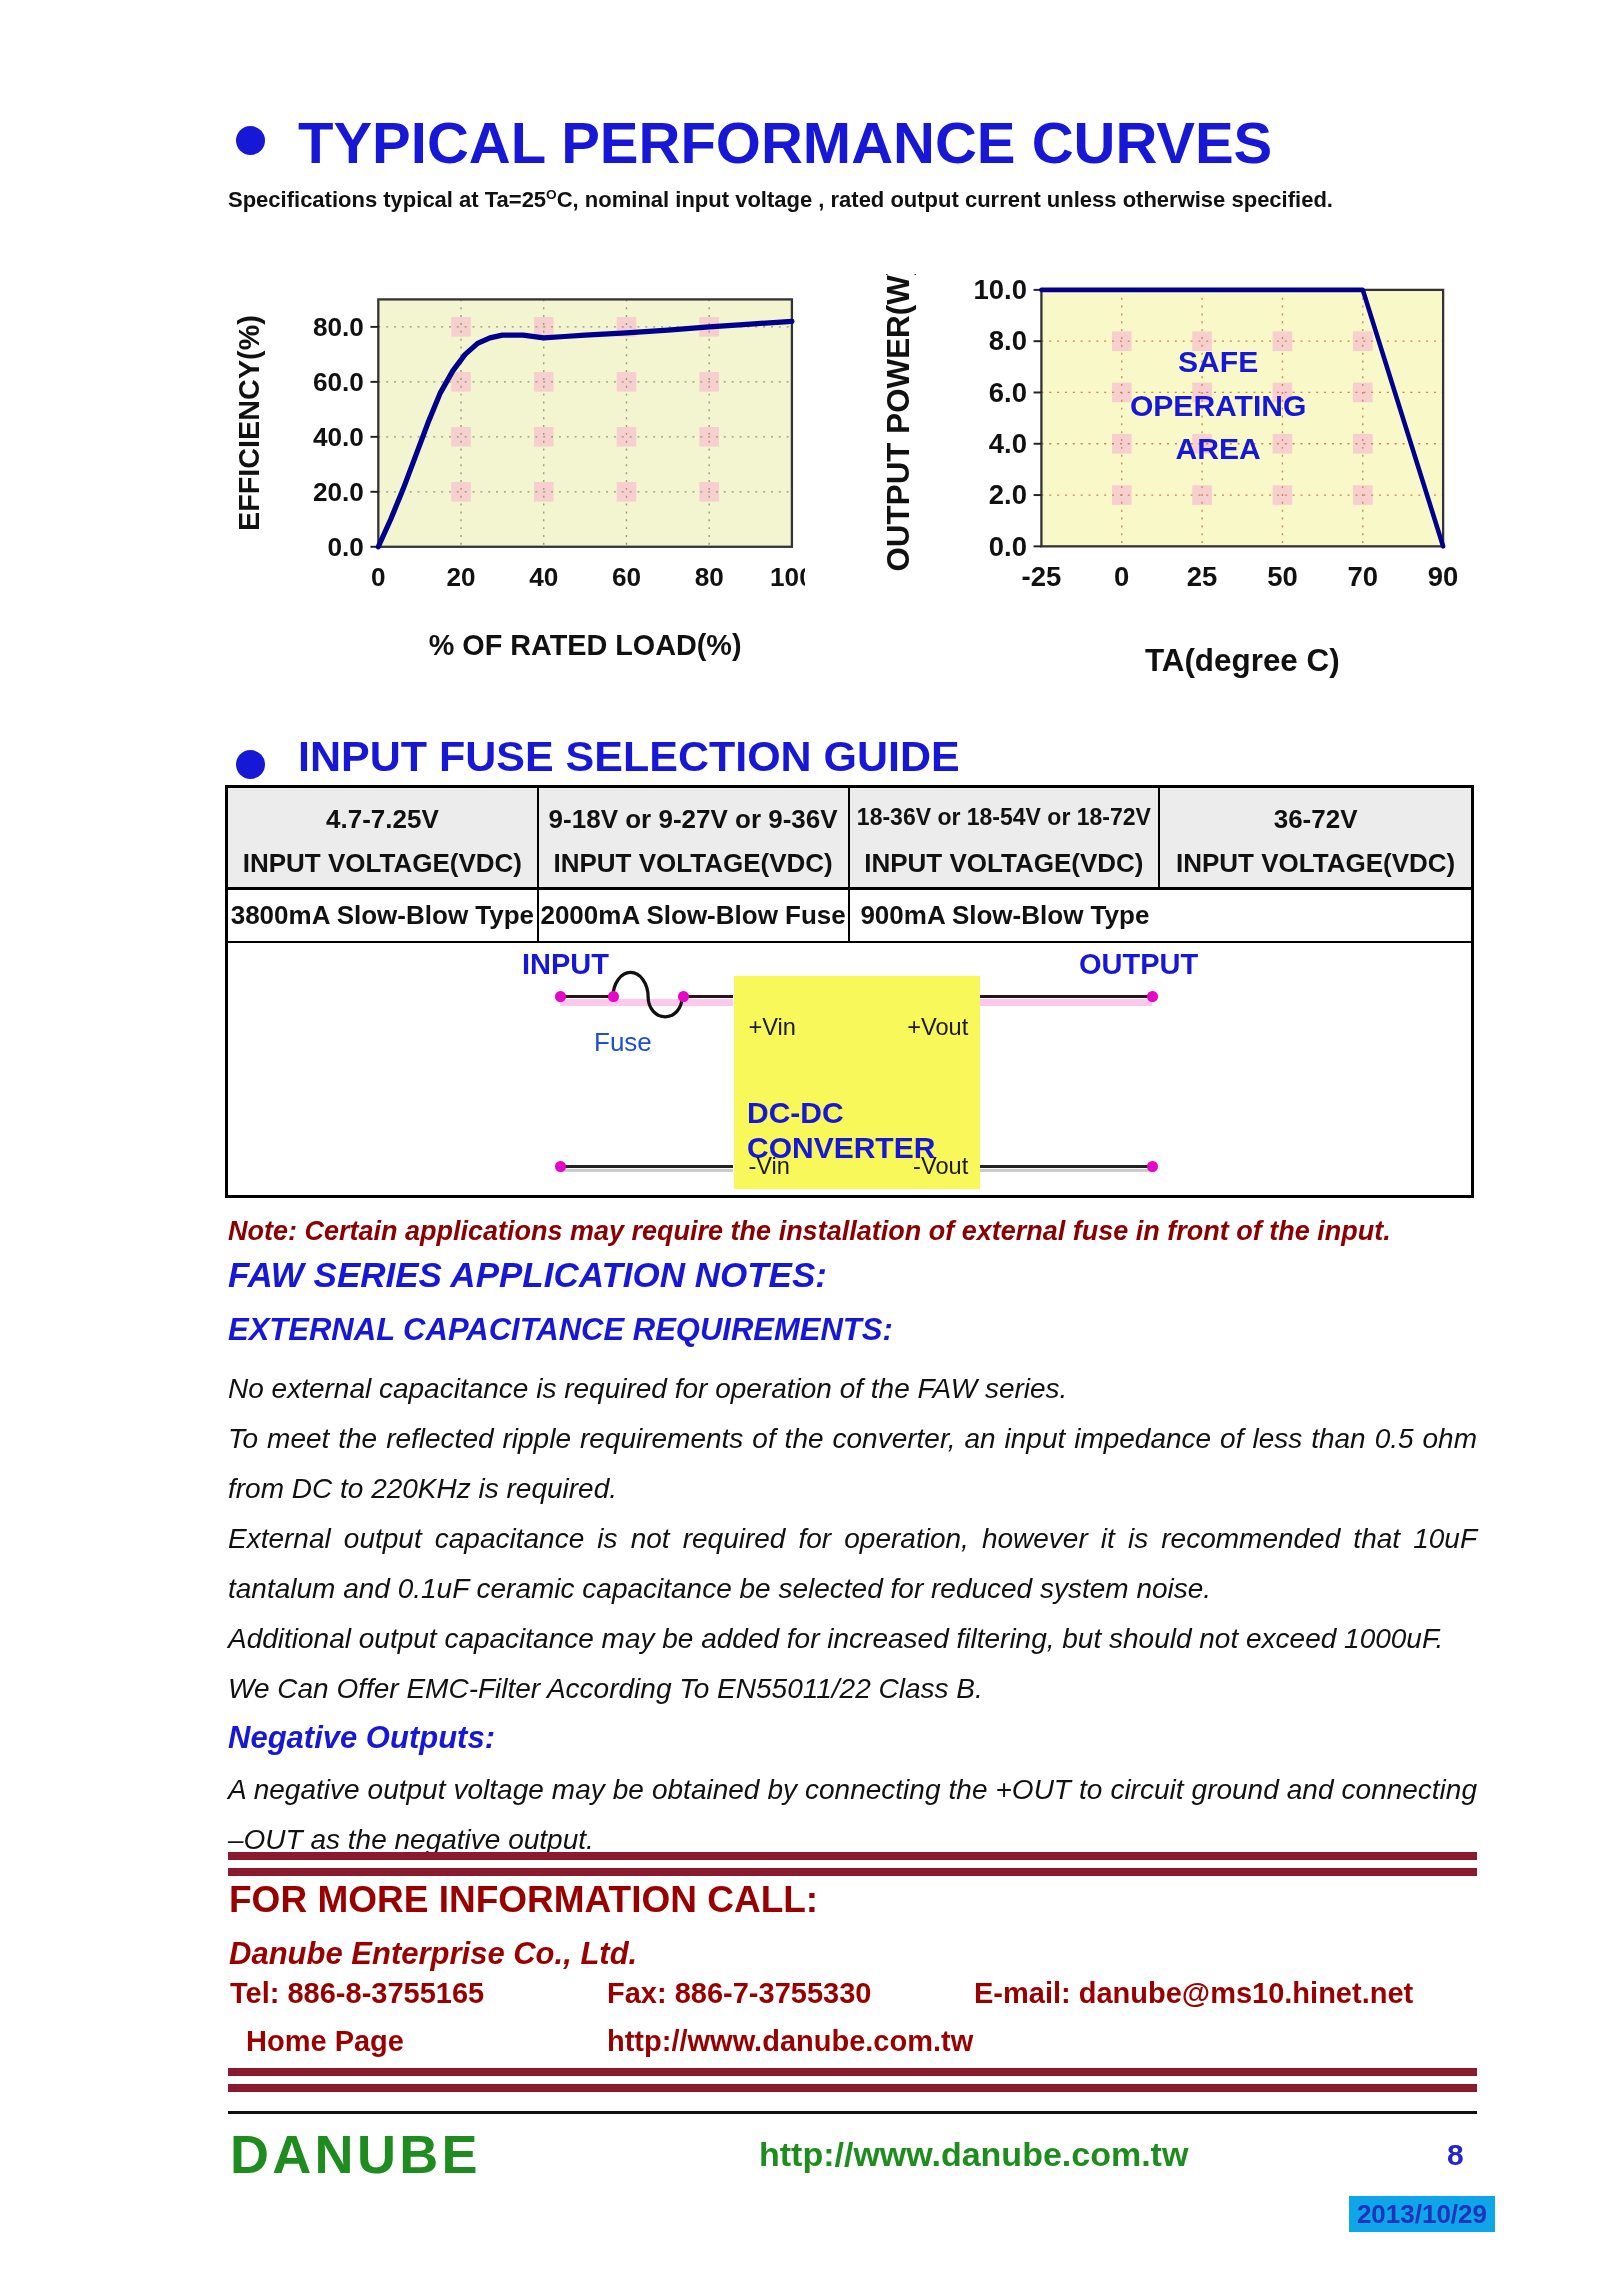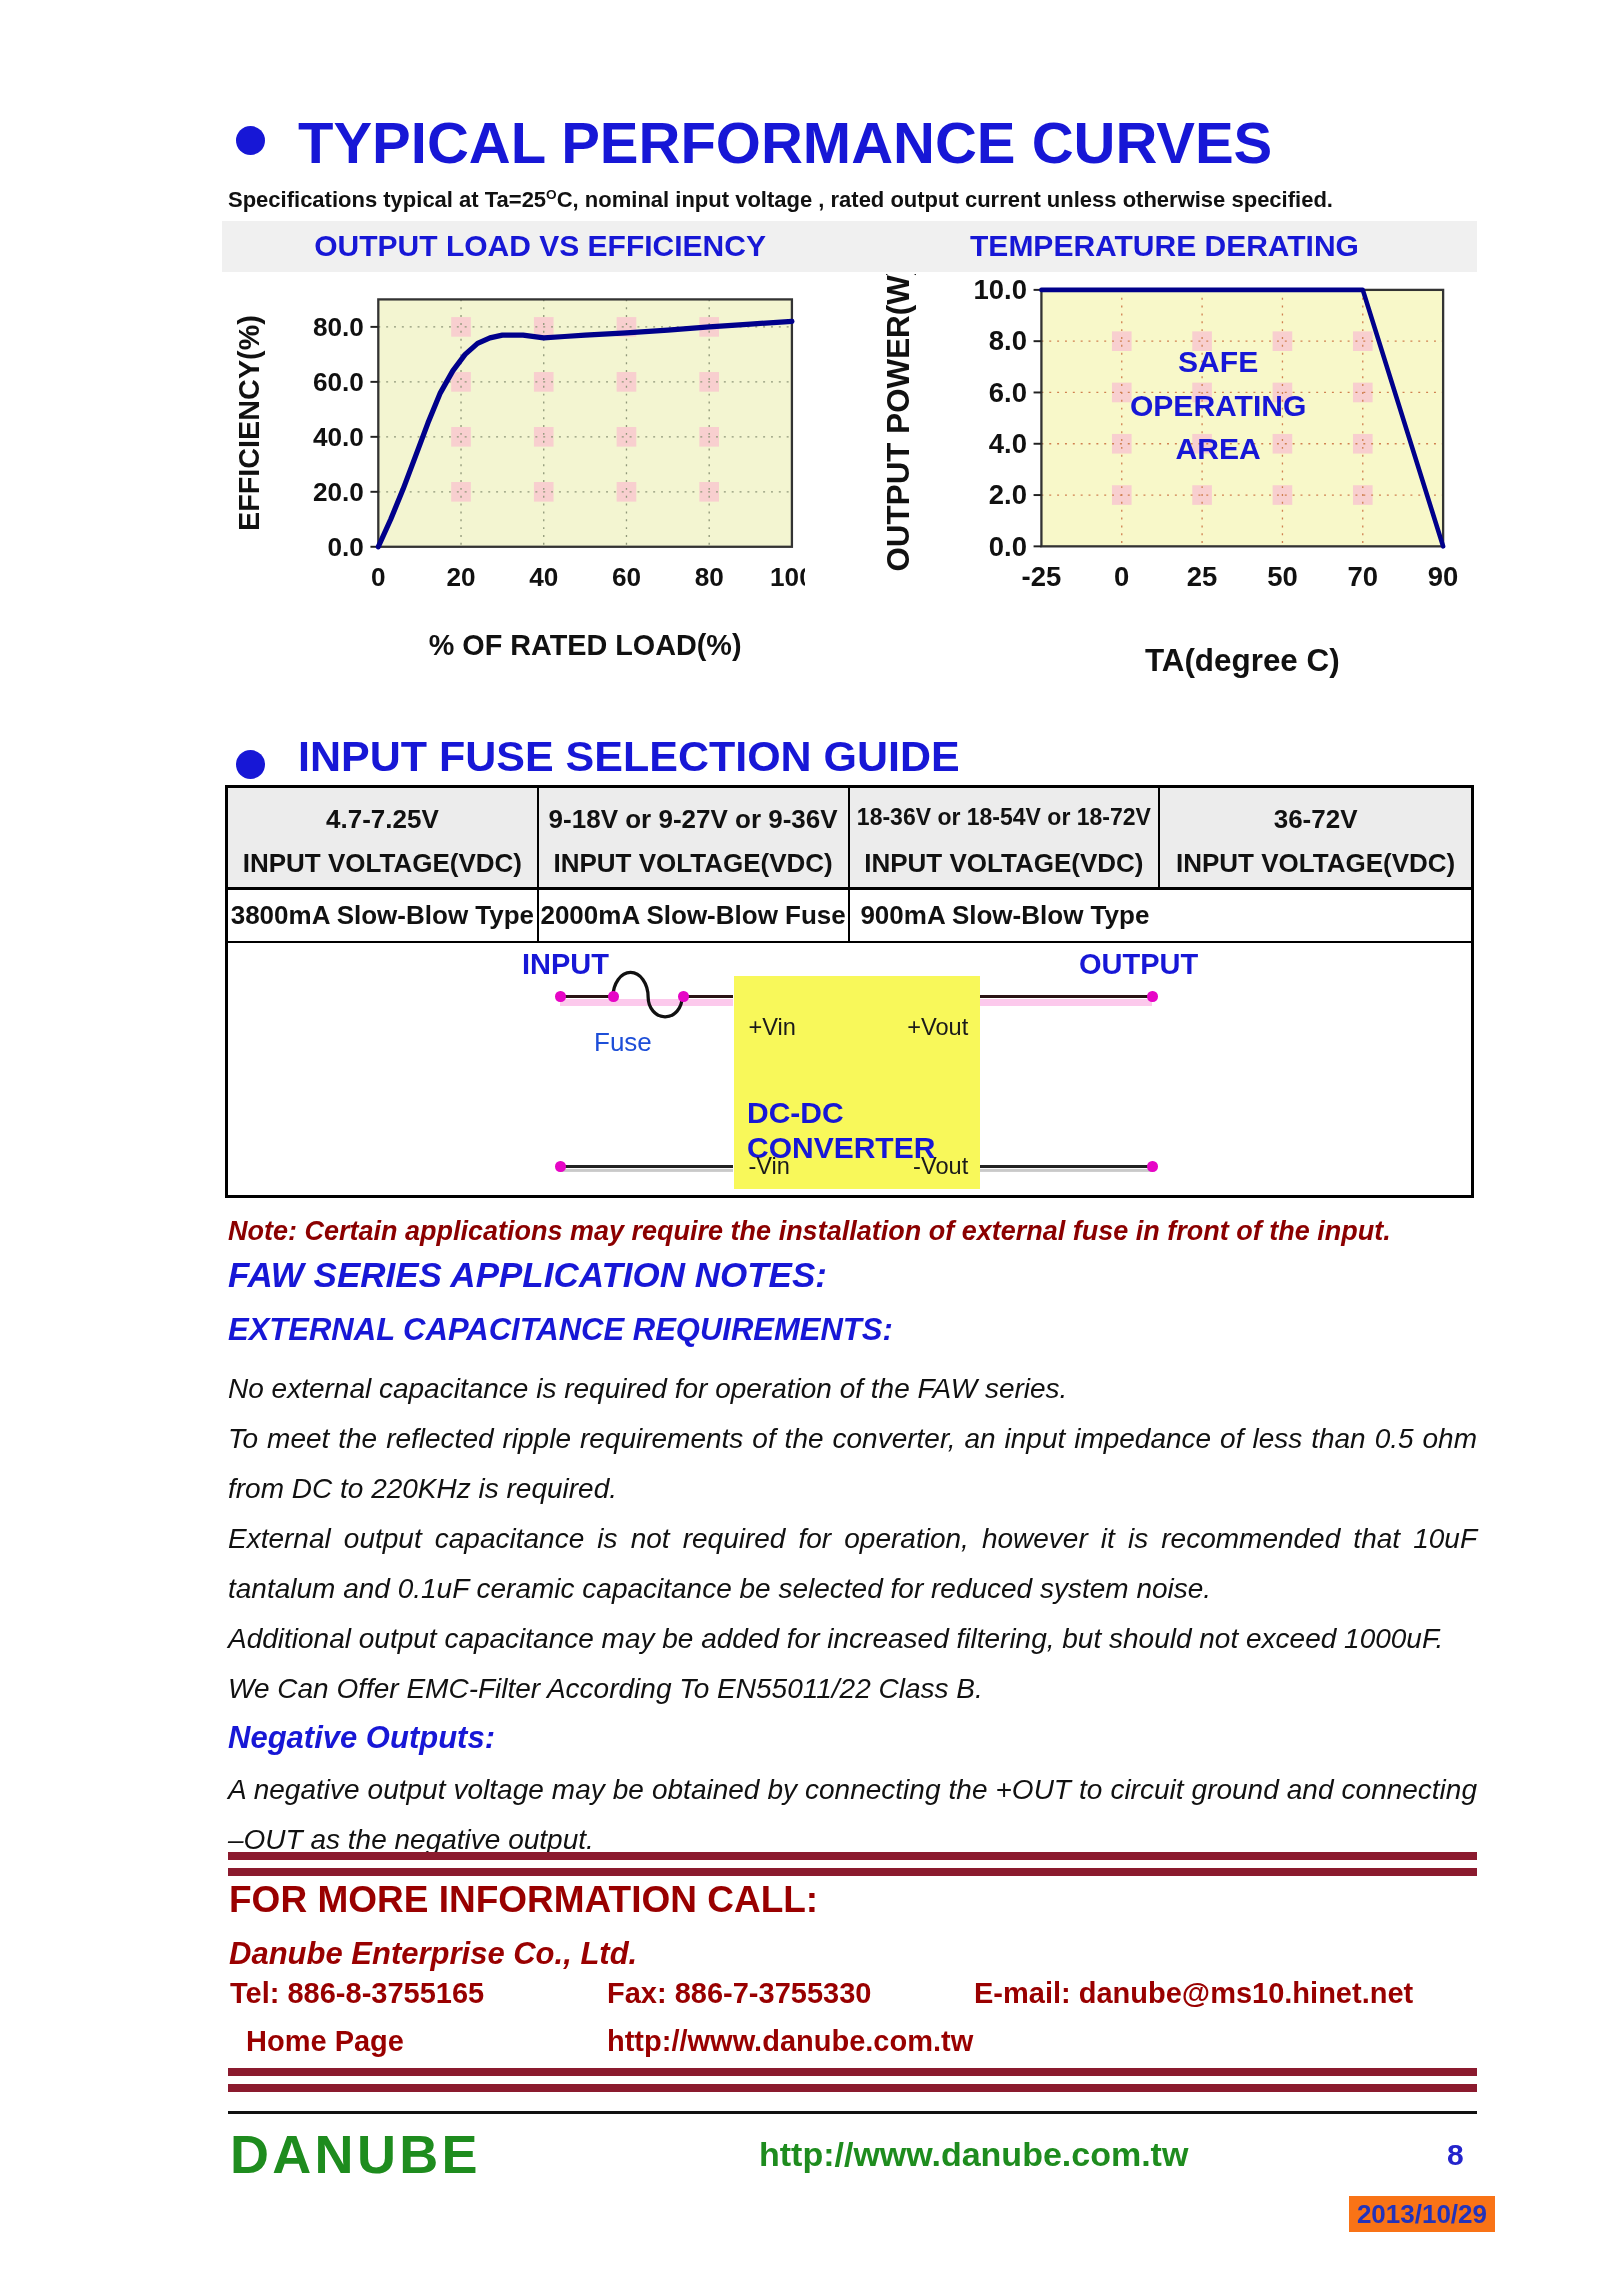--- a/index.html
+++ b/index.html
@@ -87,38 +87,34 @@
   #contact-tel { left:230px; top:1977px; }
   #contact-fax { left:607px; top:1977px; }
   #contact-email { left:974px; top:1977px; }
   #contact-home-label { left:230px; top:2025px;margin-left:16px; }
   #contact-home-url { left:607px; top:2025px; }
 
   #footer-line { position:absolute; left:228px; top:2111px; width:1249px; height:3.3px; background:#111; }
   #footer-brand { position:absolute; left:230px; top:2123px; font-size:54px; font-weight:bold; color:#1e8c1e; letter-spacing:3.3px; }
   #footer-url { position:absolute; left:759px; top:2135px; font-size:34px; font-weight:bold; color:#1e8c1e; }
   #footer-page-number { position:absolute; left:1447px; top:2138px; font-size:30px; font-weight:bold; color:#2424cc; }
-  #footer-date { position:absolute; left:1349px; top:2196px; font-size:26px; font-weight:bold; color:#2233bb; background:#f97316; padding:2.6px 7.9px; }
+  #footer-date { position:absolute; left:1349px; top:2196px; font-size:26px; font-weight:bold; color:#2233bb; background:#0ea5e9; padding:2.6px 7.9px; }
 </style>
 </head>
 <body>
 
 <div class="page">
 
   <span class="bullet" id="bullet-1"></span>
   <h1 class="big-title" id="main-title">TYPICAL PERFORMANCE CURVES</h1>
 
   <div id="subtitle">
     <span>Specifications typical at Ta=25</span><sup>O</sup><span>C, nominal input voltage , rated output current unless otherwise specified.</span>
   </div>
 
-  <div id="chart-band">
-    <div class="band-title" id="band-title-left">OUTPUT LOAD VS EFFICIENCY</div>
-    <div class="band-title" id="band-title-right">TEMPERATURE DERATING</div>
-  </div>
 
   <svg id="chart-0" viewBox="0 0 900 585" width="589" height="383">
       <rect x="248" y="28" width="632" height="378" fill="#f3f5d1"></rect>
       <rect x="359.4" y="307" width="30" height="30" fill="#f8cfcf"></rect>
       <rect x="359.4" y="223" width="30" height="30" fill="#f8cfcf"></rect>
       <rect x="359.4" y="139" width="30" height="30" fill="#f8cfcf"></rect>
       <rect x="359.4" y="55.00000000000003" width="30" height="30" fill="#f8cfcf"></rect>
       <rect x="485.8" y="307" width="30" height="30" fill="#f8cfcf"></rect>
       <rect x="485.8" y="223" width="30" height="30" fill="#f8cfcf"></rect>
       <rect x="485.8" y="139" width="30" height="30" fill="#f8cfcf"></rect>

